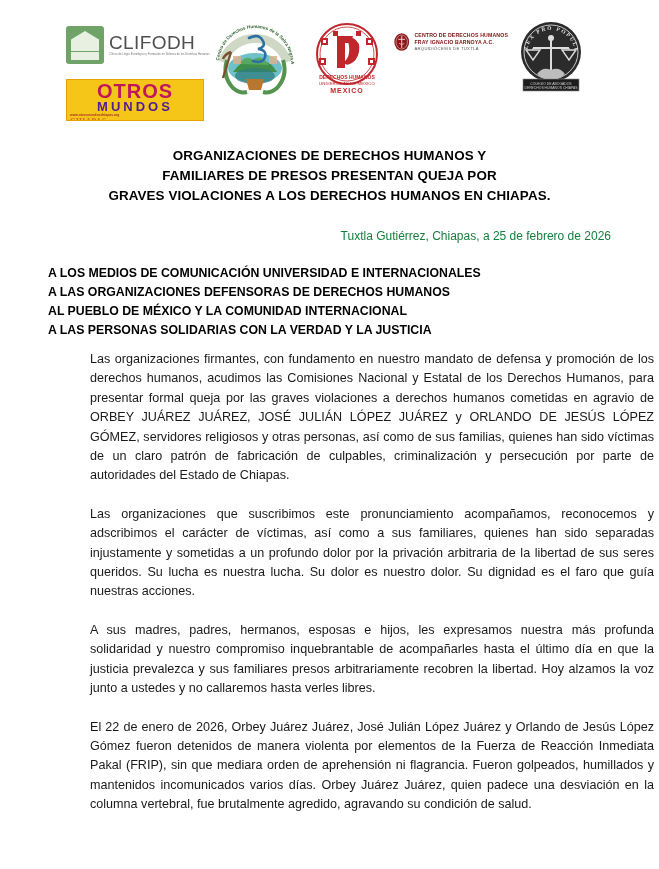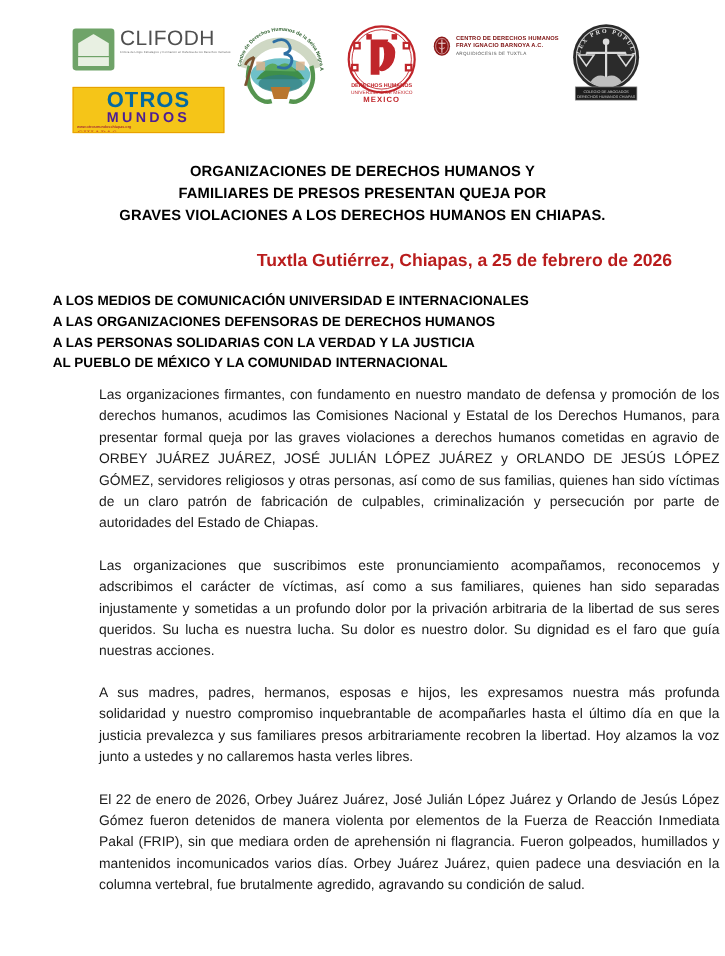--- a/index.html
+++ b/index.html
@@ -30,21 +30,21 @@
     height: 132px;
     width: 659px;
   }
   .logo {
     position: absolute;
     display: block;
   }
 
   
   #logo-clifodh { left: 66px; top: 26px; width: 124px; height: 42px; }
-  .clifodh-row { display: flex; align-items: flex-start; gap: 5px; }
+  .clifodh-row { display: flex; align-items: center; gap: 5px; }
   .clifodh-mark {
     width: 38px; height: 38px;
     background: #6fa368;
     border-radius: 3px;
     position: relative;
     flex: 0 0 auto;
   }
   .clifodh-mark::before {
     content: "";
     position: absolute;
@@ -81,21 +81,21 @@
     background: #f5c518;
     border: 1px solid #e8a200;
     position: relative;
     overflow: hidden;
     box-sizing: border-box;
   }
   .otros-top {
     text-align: center;
     font-size: 20px;
     font-weight: bold;
-    color: #0369a1;
+    color: #be185d;
     letter-spacing: 1px;
     line-height: 20px;
     margin-top: 1px;
     font-family: "Liberation Sans", sans-serif;
   }
   .otros-mid {
     text-align: center;
     font-size: 13px;
     font-weight: bold;
     color: #4c1d95;
@@ -152,23 +152,23 @@
     font-weight: bold;
     line-height: 20px;
     color: #000;
     letter-spacing: 0.1px;
   }
 
   
   .date-line {
     position: absolute;
     right: 48px; top: 229px;
-    font-size: 16px;
-    font-weight: bold;
-    color: #b91c1c;
+    font-size: 12px;
+    font-weight: normal;
+    color: #15803d;
   }
 
   
   .addressees {
     position: absolute;
     left: 48px; top: 264px;
     width: 560px;
   }
   .addressee-line {
     font-size: 12.3px;
@@ -327,22 +327,22 @@
     <div class="title-line">ORGANIZACIONES DE DERECHOS HUMANOS Y</div>
     <div class="title-line">FAMILIARES DE PRESOS PRESENTAN QUEJA POR</div>
     <div class="title-line">GRAVES VIOLACIONES A LOS DERECHOS HUMANOS EN CHIAPAS.</div>
   </div>
 
   <div class="date-line">Tuxtla Gutiérrez, Chiapas, a 25 de febrero de 2026</div>
 
   <div class="addressees">
     <div class="addressee-line">A LOS MEDIOS DE COMUNICACIÓN UNIVERSIDAD E INTERNACIONALES</div>
     <div class="addressee-line">A LAS ORGANIZACIONES DEFENSORAS DE DERECHOS HUMANOS</div>
+    <div class="addressee-line">AL PUEBLO DE MÉXICO Y LA COMUNIDAD INTERNACIONAL</div>
     <div class="addressee-line">A LAS PERSONAS SOLIDARIAS CON LA VERDAD Y LA JUSTICIA</div>
-    <div class="addressee-line">AL PUEBLO DE MÉXICO Y LA COMUNIDAD INTERNACIONAL</div>
   </div>
 
   <div class="body-block">
     <p class="para">Las organizaciones firmantes, con fundamento en nuestro mandato de defensa y promoción de los derechos humanos, acudimos las Comisiones Nacional y Estatal de los Derechos Humanos, para presentar formal queja por las graves violaciones a derechos humanos cometidas en agravio de ORBEY JUÁREZ JUÁREZ, JOSÉ JULIÁN LÓPEZ JUÁREZ y ORLANDO DE JESÚS LÓPEZ GÓMEZ, servidores religiosos y otras personas, así como de sus familias, quienes han sido víctimas de un claro patrón de fabricación de culpables, criminalización y persecución por parte de autoridades del Estado de Chiapas.</p>
     <p class="para">Las organizaciones que suscribimos este pronunciamiento acompañamos, reconocemos y adscribimos el carácter de víctimas, así como a sus familiares, quienes han sido separadas injustamente y sometidas a un profundo dolor por la privación arbitraria de la libertad de sus seres queridos. Su lucha es nuestra lucha. Su dolor es nuestro dolor. Su dignidad es el faro que guía nuestras acciones.</p>
     <p class="para">A sus madres, padres, hermanos, esposas e hijos, les expresamos nuestra más profunda solidaridad y nuestro compromiso inquebrantable de acompañarles hasta el último día en que la justicia prevalezca y sus familiares presos arbitrariamente recobren la libertad. Hoy alzamos la voz junto a ustedes y no callaremos hasta verles libres.</p>
     <p class="para">El 22 de enero de 2026, Orbey Juárez Juárez, José Julián López Juárez y Orlando de Jesús López Gómez fueron detenidos de manera violenta por elementos de la Fuerza de Reacción Inmediata Pakal (FRIP), sin que mediara orden de aprehensión ni flagrancia. Fueron golpeados, humillados y mantenidos incomunicados varios días. Orbey Juárez Juárez, quien padece una desviación en la columna vertebral, fue brutalmente agredido, agravando su condición de salud.</p>
   </div>
 
 </div>

